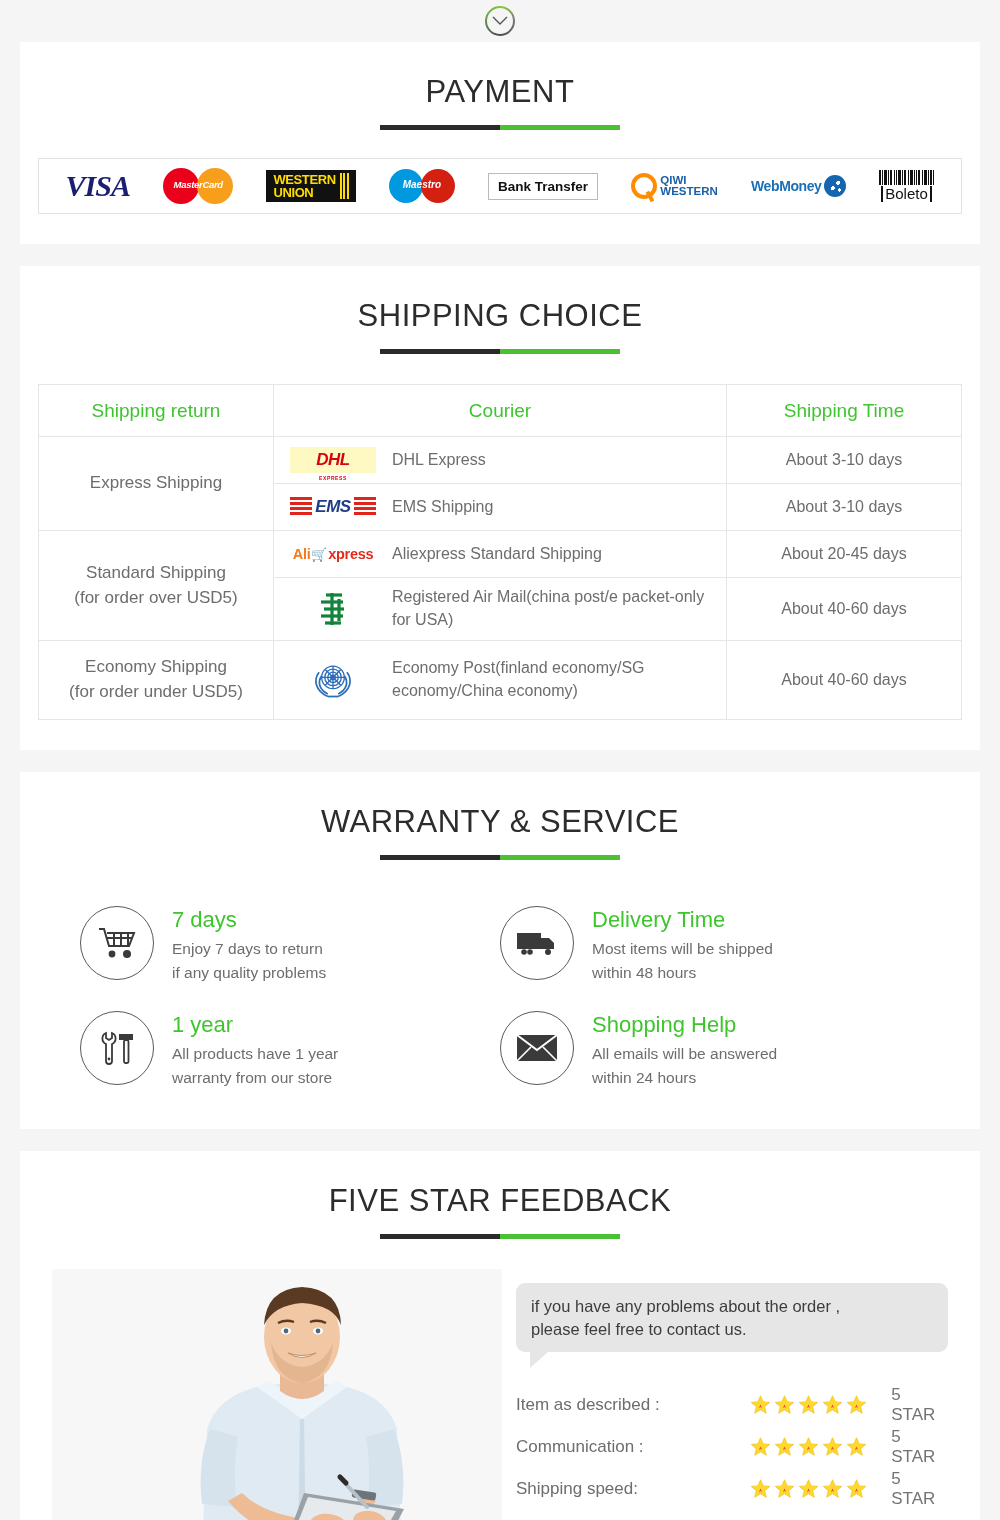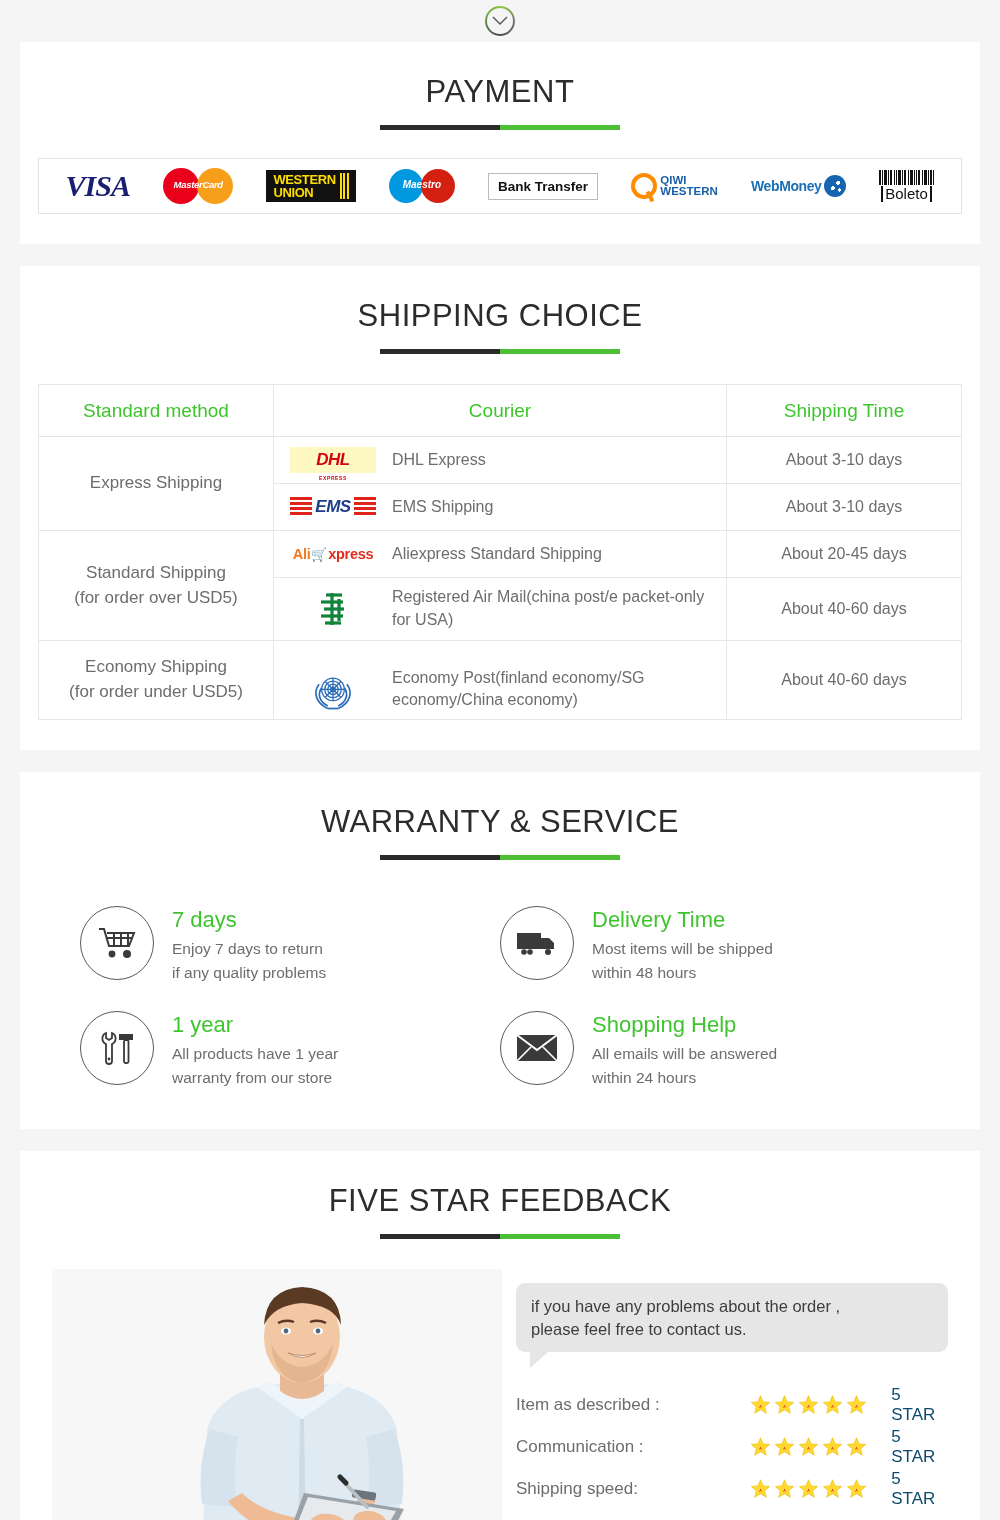--- a/index.html
+++ b/index.html
@@ -237,21 +237,21 @@
     border-color: #e6e6e6 transparent transparent transparent;
   }
   .ratings { margin: 32px 0 0 0; }
   .rate-row {
     display: flex; align-items: center;
     height: 42px;
   }
   .rate-label { width: 240px; color: #6d6d6d; font-size: 17px; }
   .stars { display: flex; gap: 3px; width: 145px; }
   .star { width: 21px; height: 21px; display:block; }
-  .rate-val { color: #0c4a6e; font-size: 17px; }
+  .rate-val { color: #737373; font-size: 17px; }
 </style>
 </head>
 <body>
 
 <div class="page">
 
   <div class="chevron-wrap">
     <div class="chevron-circle">
       <div class="inner">
         <svg class="chev-svg" width="16" height="10" viewBox="0 0 16 10">
@@ -359,21 +359,21 @@
   <section class="card">
     <h2 class="sec-title">SHIPPING CHOICE</h2>
     <div class="title-rule">
       <span class="dark"></span>
         <span class="green"></span>
     </div>
 
     <table class="ship-table">
       <thead>
         <tr>
-          <th class="col-method">Standard method</th>
+          <th class="col-method">Shipping return</th>
           <th>Courier</th>
           <th class="col-time">Shipping Time</th>
         </tr>
       </thead>
       <tbody>
 
         <tr>
           <td class="td-method" rowspan="2">
             <span>Express Shipping</span>
           </td>
@@ -456,21 +456,21 @@
           </td>
           <td class="td-time">About 40-60 days</td>
         </tr>
 
         <tr>
           <td class="td-method">
             <span style="white-space:pre-line">Economy Shipping
 (for order under USD5)</span>
           </td>
           <td class="td-courier">
-            <div class="courier-row" style="min-height:78px;align-items:flex-end;">
+            <div class="courier-row" style="min-height:78px;">
               <div class="courier-logo">
                 <svg class="un" viewBox="0 0 52 46">
                   <g fill="none" stroke="#2b6cb8" stroke-width="1.5">
                     <circle cx="26" cy="20" r="13"></circle>
                     <circle cx="26" cy="20" r="9.5"></circle>
                     <circle cx="26" cy="20" r="6"></circle>
                     <circle cx="26" cy="20" r="2.6"></circle>
                     <path d="M13 20 h26"></path>
                       <path d="M26 7 v26"></path>
                     <path d="M17 11 L35 29"></path>

